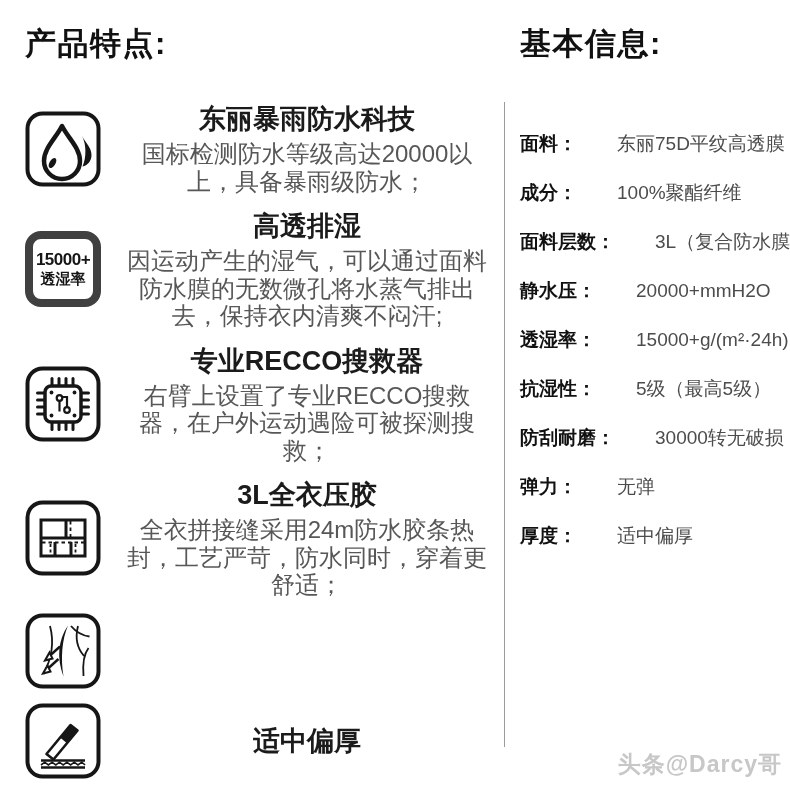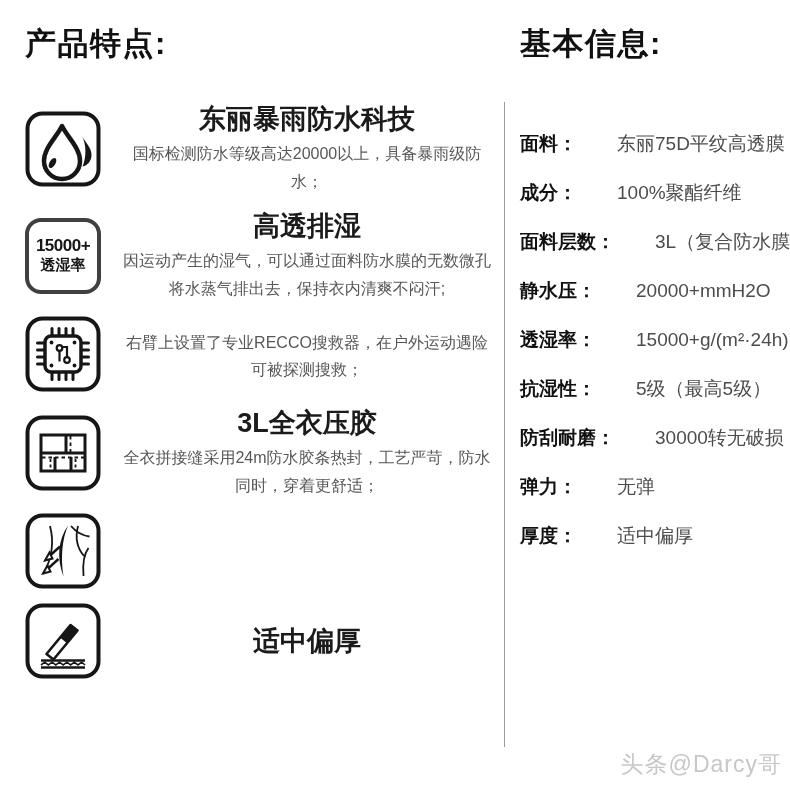--- a/index.html
+++ b/index.html
@@ -12,39 +12,39 @@
     font-size:31px;font-weight:800;color:#111;letter-spacing:1.5px;
     line-height:39px;margin:0;
   }
   
   .col-left{position:absolute;left:25px;top:24px;width:470px;}
   .features{margin-top:39px;}
   .feature{display:flex;align-items:center;gap:19px;margin-bottom:14px;text-align:center;}
   .icon-box{width:76px;height:76px;flex:0 0 76px;}
   .icon-box svg{display:block;}
   .icon-badge{
-    width:76px;height:76px;flex:0 0 76px;border:4px solid #404040;border-radius:16px;
+    width:76px;height:76px;flex:0 0 76px;border:8px solid #404040;border-radius:16px;
     box-sizing:border-box;display:flex;flex-direction:column;align-items:center;justify-content:center;
   }
   .badge-top{font-size:17px;font-weight:800;color:#161616;line-height:1.15;letter-spacing:-0.5px;}
   .badge-bottom{font-size:15px;font-weight:700;color:#161616;line-height:1.25;}
   .f-text{width:374px;}
   .f-title{font-size:27px;line-height:34px;font-weight:600;color:#1b1b1b;}
-  .f-desc{font-size:16px;line-height:27.5px;color:#575757;margin-top:4px;}
+  .f-desc{font-size:24px;line-height:27.5px;color:#575757;margin-top:4px;}
   
   .divider{position:absolute;left:504px;top:102px;width:1px;height:645px;background:#9b9b9b;}
   
   .col-right{position:absolute;left:520px;top:24px;width:258px;}
   .specs{margin-top:70px;}
   .spec{margin-bottom:27px;font-size:19px;line-height:22px;white-space:nowrap;}
   .spec-label{font-weight:700;color:#111;}
   .spec-value{color:#4c4c4c;margin-left:40px;}
   
   .watermark{
-    position:absolute;right:24px;bottom:12px;font-size:23px;font-weight:400;
+    position:absolute;right:24px;bottom:12px;font-size:23px;font-weight:700;
     color:#c7c7c7;text-shadow:-1px -1px 0 #ffffff;letter-spacing:1px;text-align:center;
   }
 </style>
 </head>
 <body>
 
 <div class="page">
 
   <div class="col-left">
     <h1 class="heading">产品特点:</h1>
@@ -104,20 +104,21 @@
             <circle cx="49.5" cy="26.5" r="1.9" fill="#161616"></circle>
             <circle cx="26.5" cy="49.5" r="1.9" fill="#161616"></circle>
             <circle cx="49.5" cy="49.5" r="1.9" fill="#161616"></circle>
             <circle cx="34.5" cy="32" r="2.8" fill="none" stroke="#161616" stroke-width="2.2"></circle>
             <path d="M34.5 34.8 L34.5 45.5" fill="none" stroke="#161616" stroke-width="2.2"></path>
             <circle cx="42" cy="44" r="2.8" fill="none" stroke="#161616" stroke-width="2.2"></circle>
             <path d="M42 41.2 L42 31 L37.5 31" fill="none" stroke="#161616" stroke-width="2.2"></path>
           </svg>
         </div>
         <div class="f-text">
+          <div class="f-title">专业RECCO搜救器</div>
           <div class="f-desc">右臂上设置了专业RECCO搜救器，在户外运动遇险可被探测搜救；</div>
         </div>
       </div>
 
       <div class="feature">
         <div class="icon-box">
           <svg width="76" height="76" viewBox="0 0 76 76">
             <rect x="2.5" y="2.5" width="71" height="71" rx="15" fill="none" stroke="#161616" stroke-width="4"></rect>
             <rect x="16" y="20" width="44" height="36" fill="none" stroke="#161616" stroke-width="3"></rect>
             <line x1="16" y1="38" x2="60" y2="38" stroke="#161616" stroke-width="3"></line>

